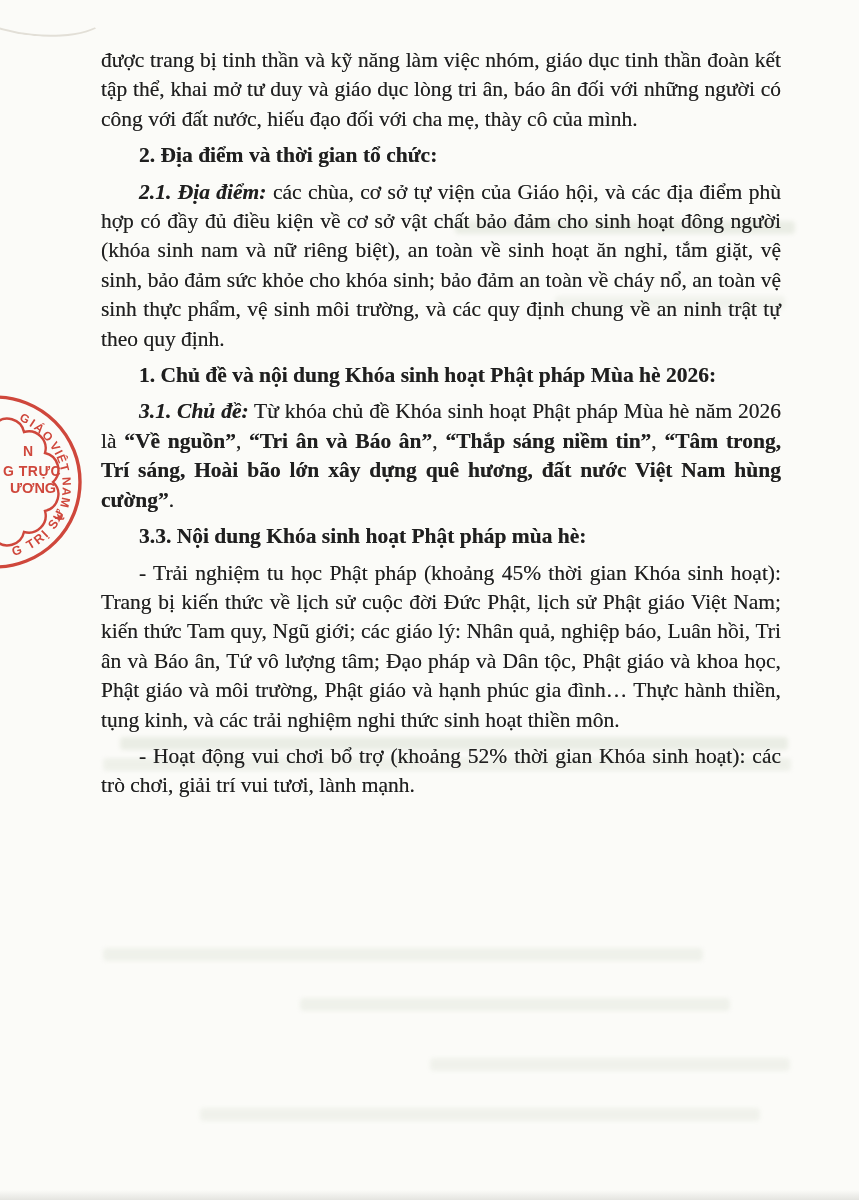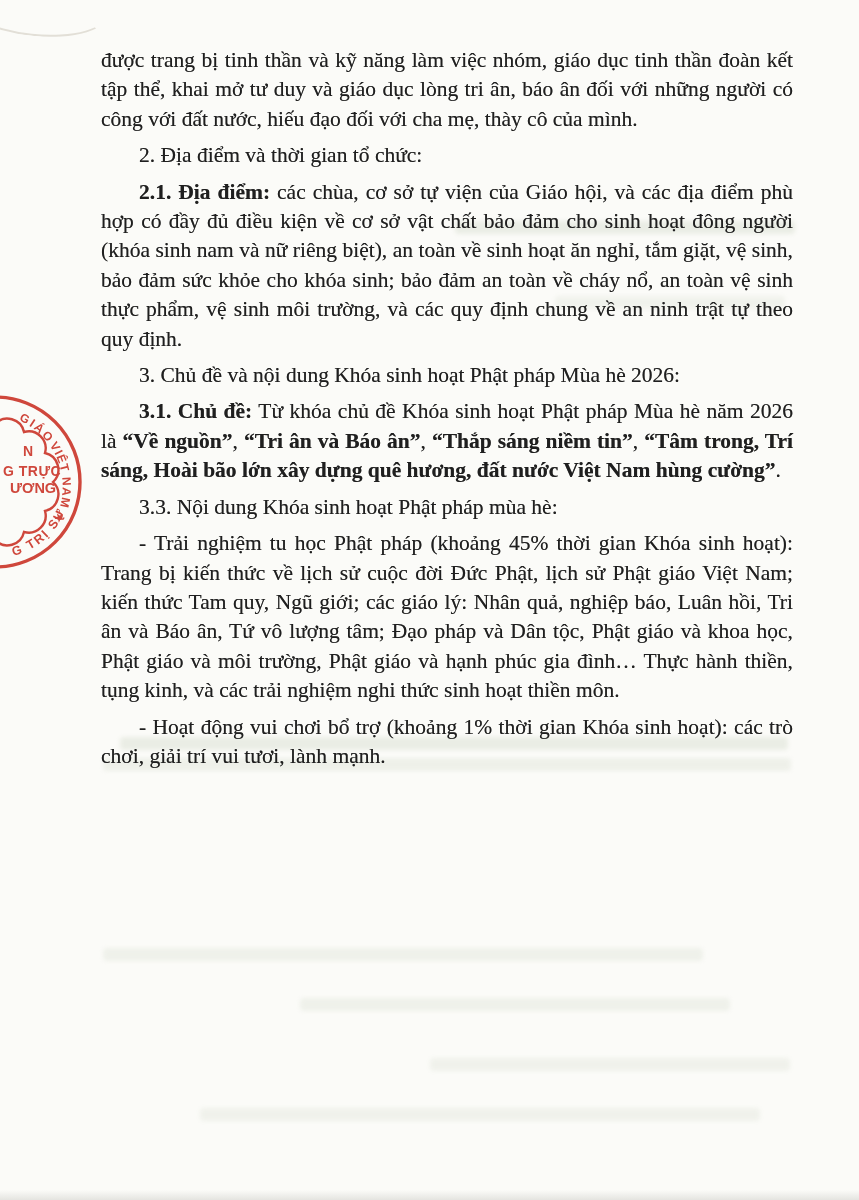--- a/index.html
+++ b/index.html
@@ -12,24 +12,24 @@
   }
   
   .textblock{
     position:absolute;
     left:101px;top:46px;width:692px;
     font-size:21.5px;line-height:29.4px;
     color:#1f1f1f;
     text-align:justify;
     text-shadow:0 0 .4px rgba(20,20,20,.55);
   }
-  .textblock p{margin:0 0 7px 0;text-indent:38px;}
+  .textblock p{margin:0 12px 7px 0;text-indent:38px;}
   .textblock p.no-indent{text-indent:0;}
-  .heading{font-weight:normal;}
-  .run-label{font-weight:bold;}
+  .heading{font-weight:bold;}
+  .run-label{font-weight:bold;font-style:italic;}
   .theme{font-weight:bold;}
   
   .seal{
     position:absolute;left:-105px;top:382px;width:200px;height:200px;
     opacity:.93;
     filter:blur(.25px);
   }
   .seal text{font-family:"Liberation Sans", sans-serif;font-weight:bold;}
   
   .ghost{
@@ -98,26 +98,26 @@
   <div class="textblock">
 
     <p class="no-indent">được trang bị tinh thần và kỹ năng làm việc nhóm, giáo dục tinh thần đoàn kết tập thể, khai mở tư duy và giáo dục lòng tri ân, báo ân đối với những người có công với đất nước, hiếu đạo đối với cha mẹ, thày cô của mình.</p>
 
 
     <p class="heading">2. Địa điểm và thời gian tổ chức:</p>
 
     <p><b class="run-label">2.1. Địa điểm:</b><span> các chùa, cơ sở tự viện của Giáo hội, và các địa điểm phù hợp có đầy đủ điều kiện về cơ sở vật chất bảo đảm cho sinh hoạt đông người (khóa sinh nam và nữ riêng biệt), an toàn về sinh hoạt ăn nghỉ, tắm giặt, vệ sinh, bảo đảm sức khỏe cho khóa sinh; bảo đảm an toàn về cháy nổ, an toàn vệ sinh thực phẩm, vệ sinh môi trường, và các quy định chung về an ninh trật tự theo quy định.</span></p>
 
 
-    <p class="heading">3. Chủ đề và nội dung Khóa sinh hoạt Phật pháp Mùa hè 2026:</p>
+    <p class="heading">1. Chủ đề và nội dung Khóa sinh hoạt Phật pháp Mùa hè 2026:</p>
 
     <p><b class="run-label">3.1. Chủ đề:</b><span> Từ khóa chủ đề Khóa sinh hoạt Phật pháp Mùa hè năm 2026 là </span><span class="theme">“Về nguồn”</span><span>, </span><span class="theme">“Tri ân và Báo ân”</span><span>, </span><span class="theme">“Thắp sáng niềm tin”</span><span>, </span><span class="theme">“Tâm trong, Trí sáng, Hoài bão lớn xây dựng quê hương, đất nước Việt Nam hùng cường”</span><span>.</span></p>
 
 
     <p class="heading">3.3. Nội dung Khóa sinh hoạt Phật pháp mùa hè:</p>
 
     <p>- Trải nghiệm tu học Phật pháp (khoảng 45% thời gian Khóa sinh hoạt): Trang bị kiến thức về lịch sử cuộc đời Đức Phật, lịch sử Phật giáo Việt Nam; kiến thức Tam quy, Ngũ giới; các giáo lý: Nhân quả, nghiệp báo, Luân hồi, Tri ân và Báo ân, Tứ vô lượng tâm; Đạo pháp và Dân tộc, Phật giáo và khoa học, Phật giáo và môi trường, Phật giáo và hạnh phúc gia đình… Thực hành thiền, tụng kinh, và các trải nghiệm nghi thức sinh hoạt thiền môn.</p>
 
 
-    <p>- Hoạt động vui chơi bổ trợ (khoảng 1% thời gian Khóa sinh hoạt): các trò chơi, giải trí vui tươi, lành mạnh.</p>
+    <p>- Hoạt động vui chơi bổ trợ (khoảng 52% thời gian Khóa sinh hoạt): các trò chơi, giải trí vui tươi, lành mạnh.</p>
 
   </div>
 </div>
 
 </body></html>

